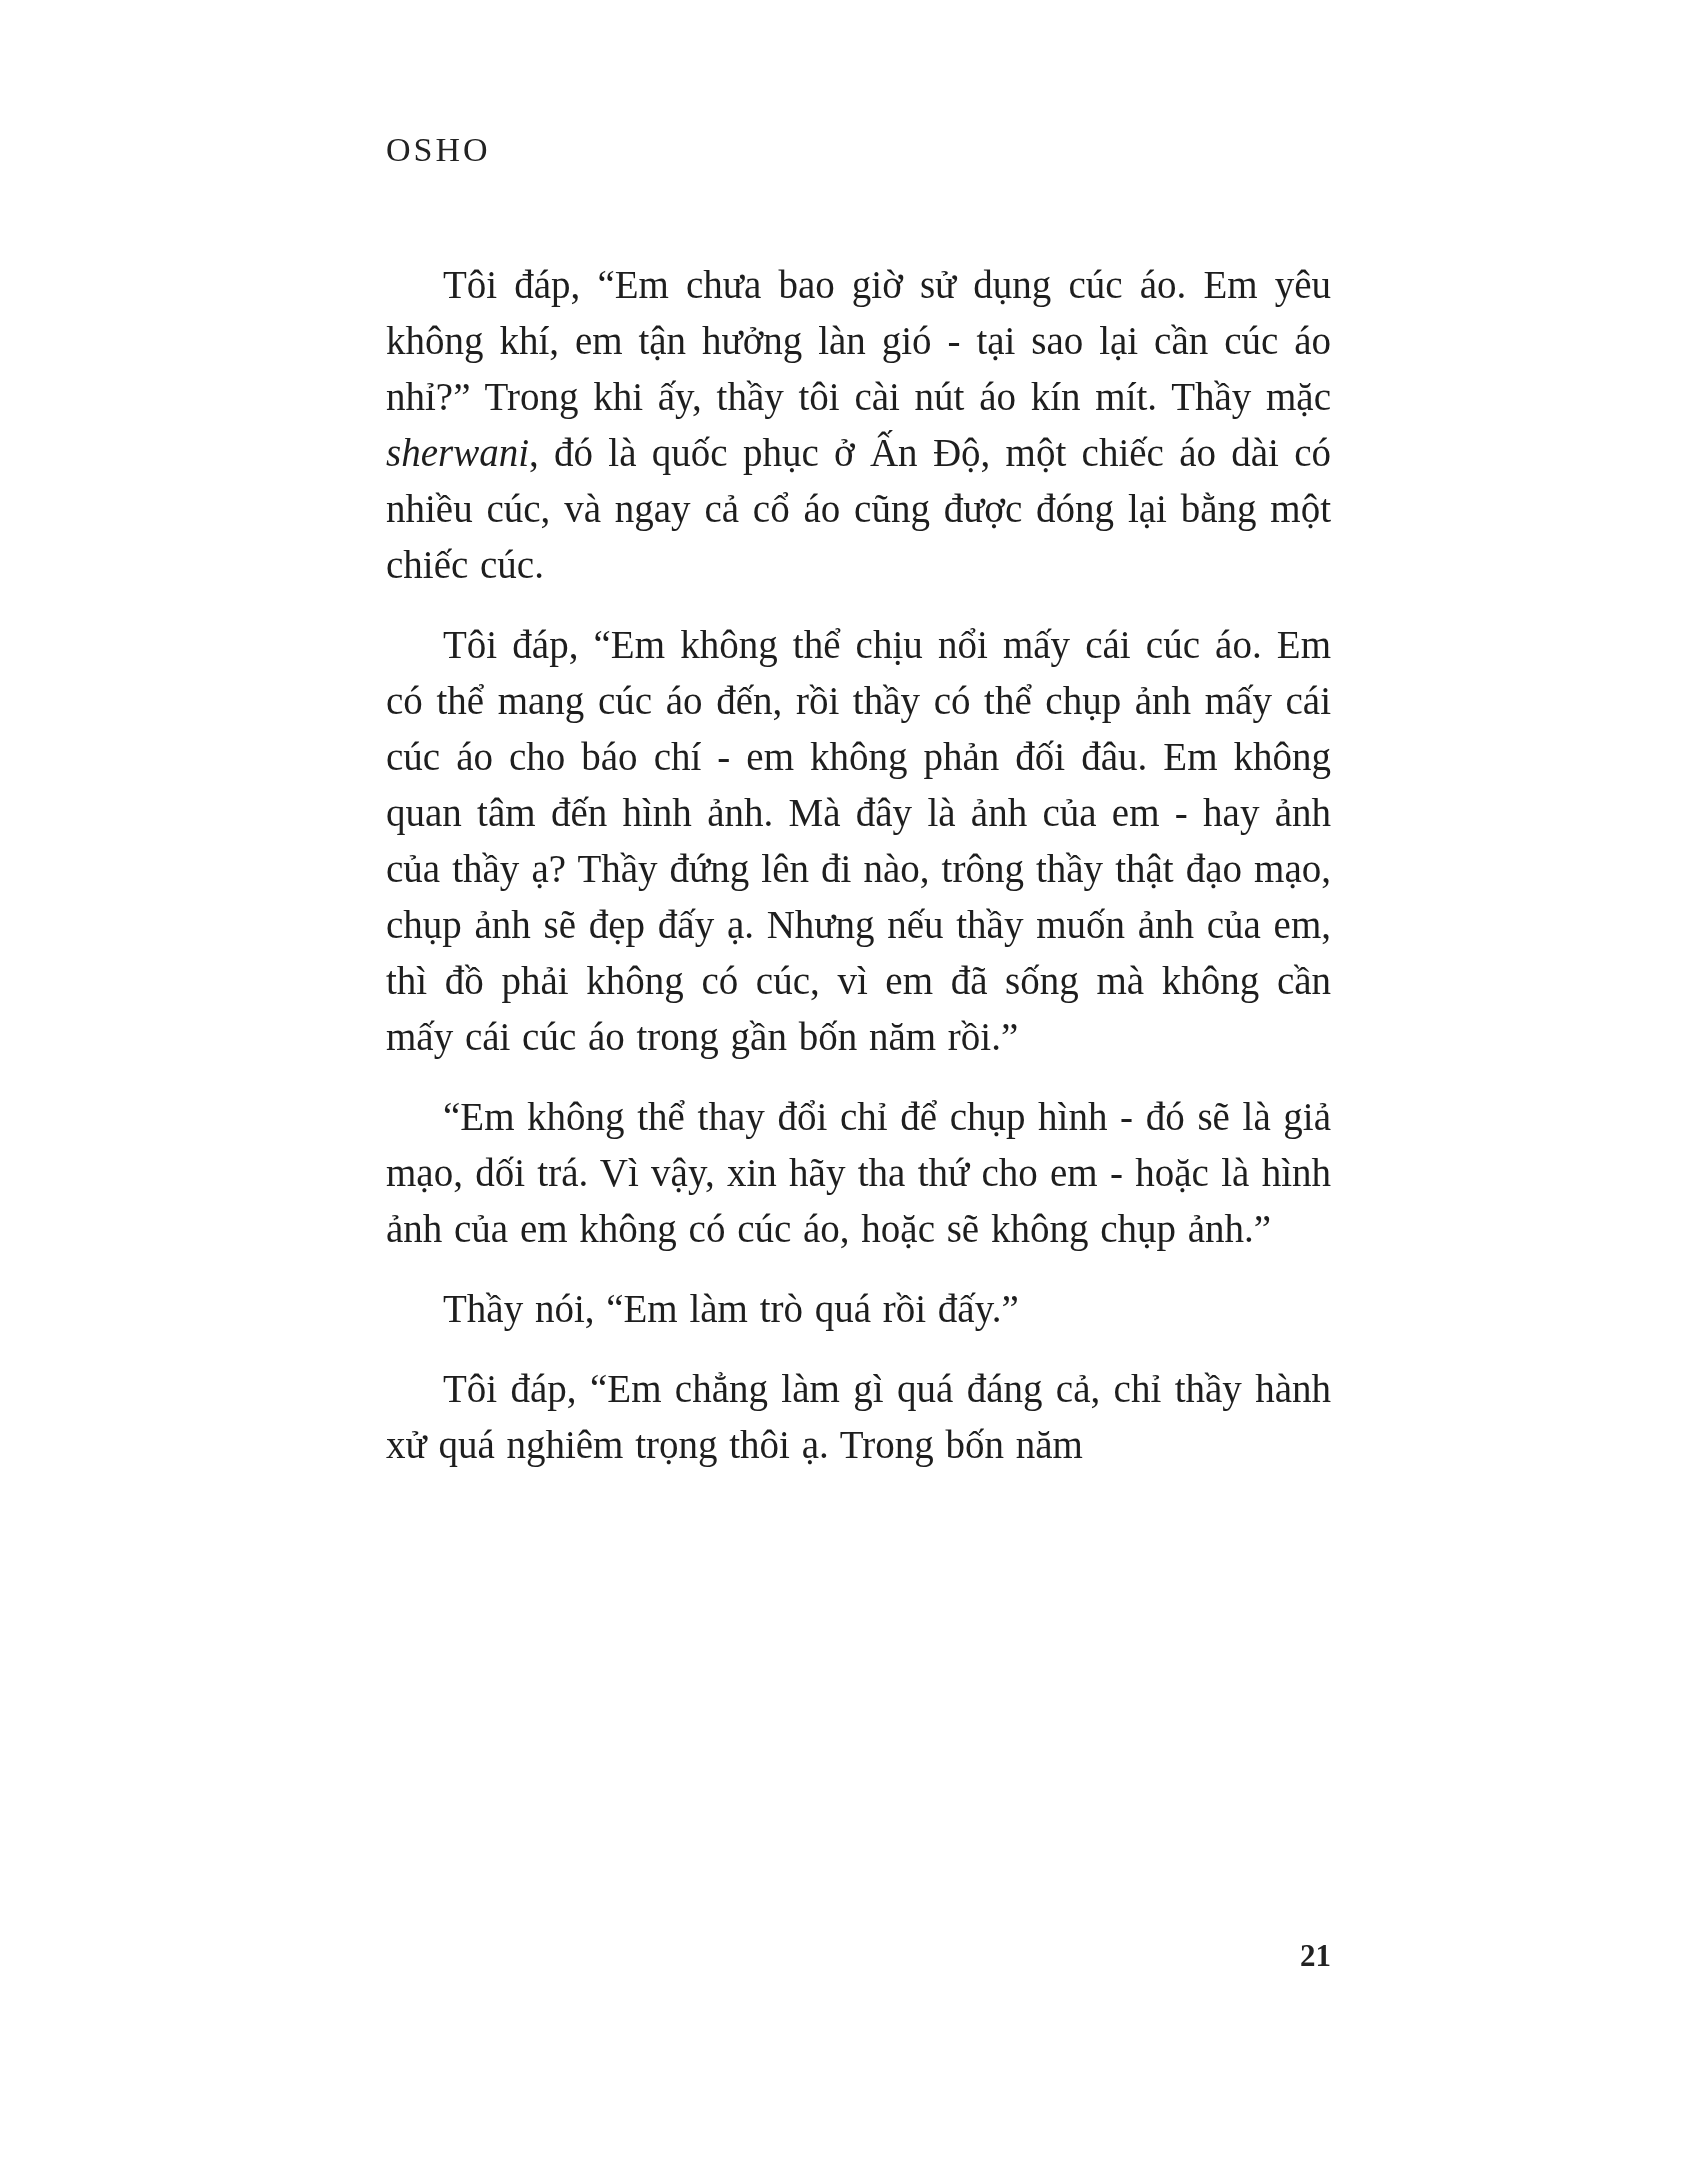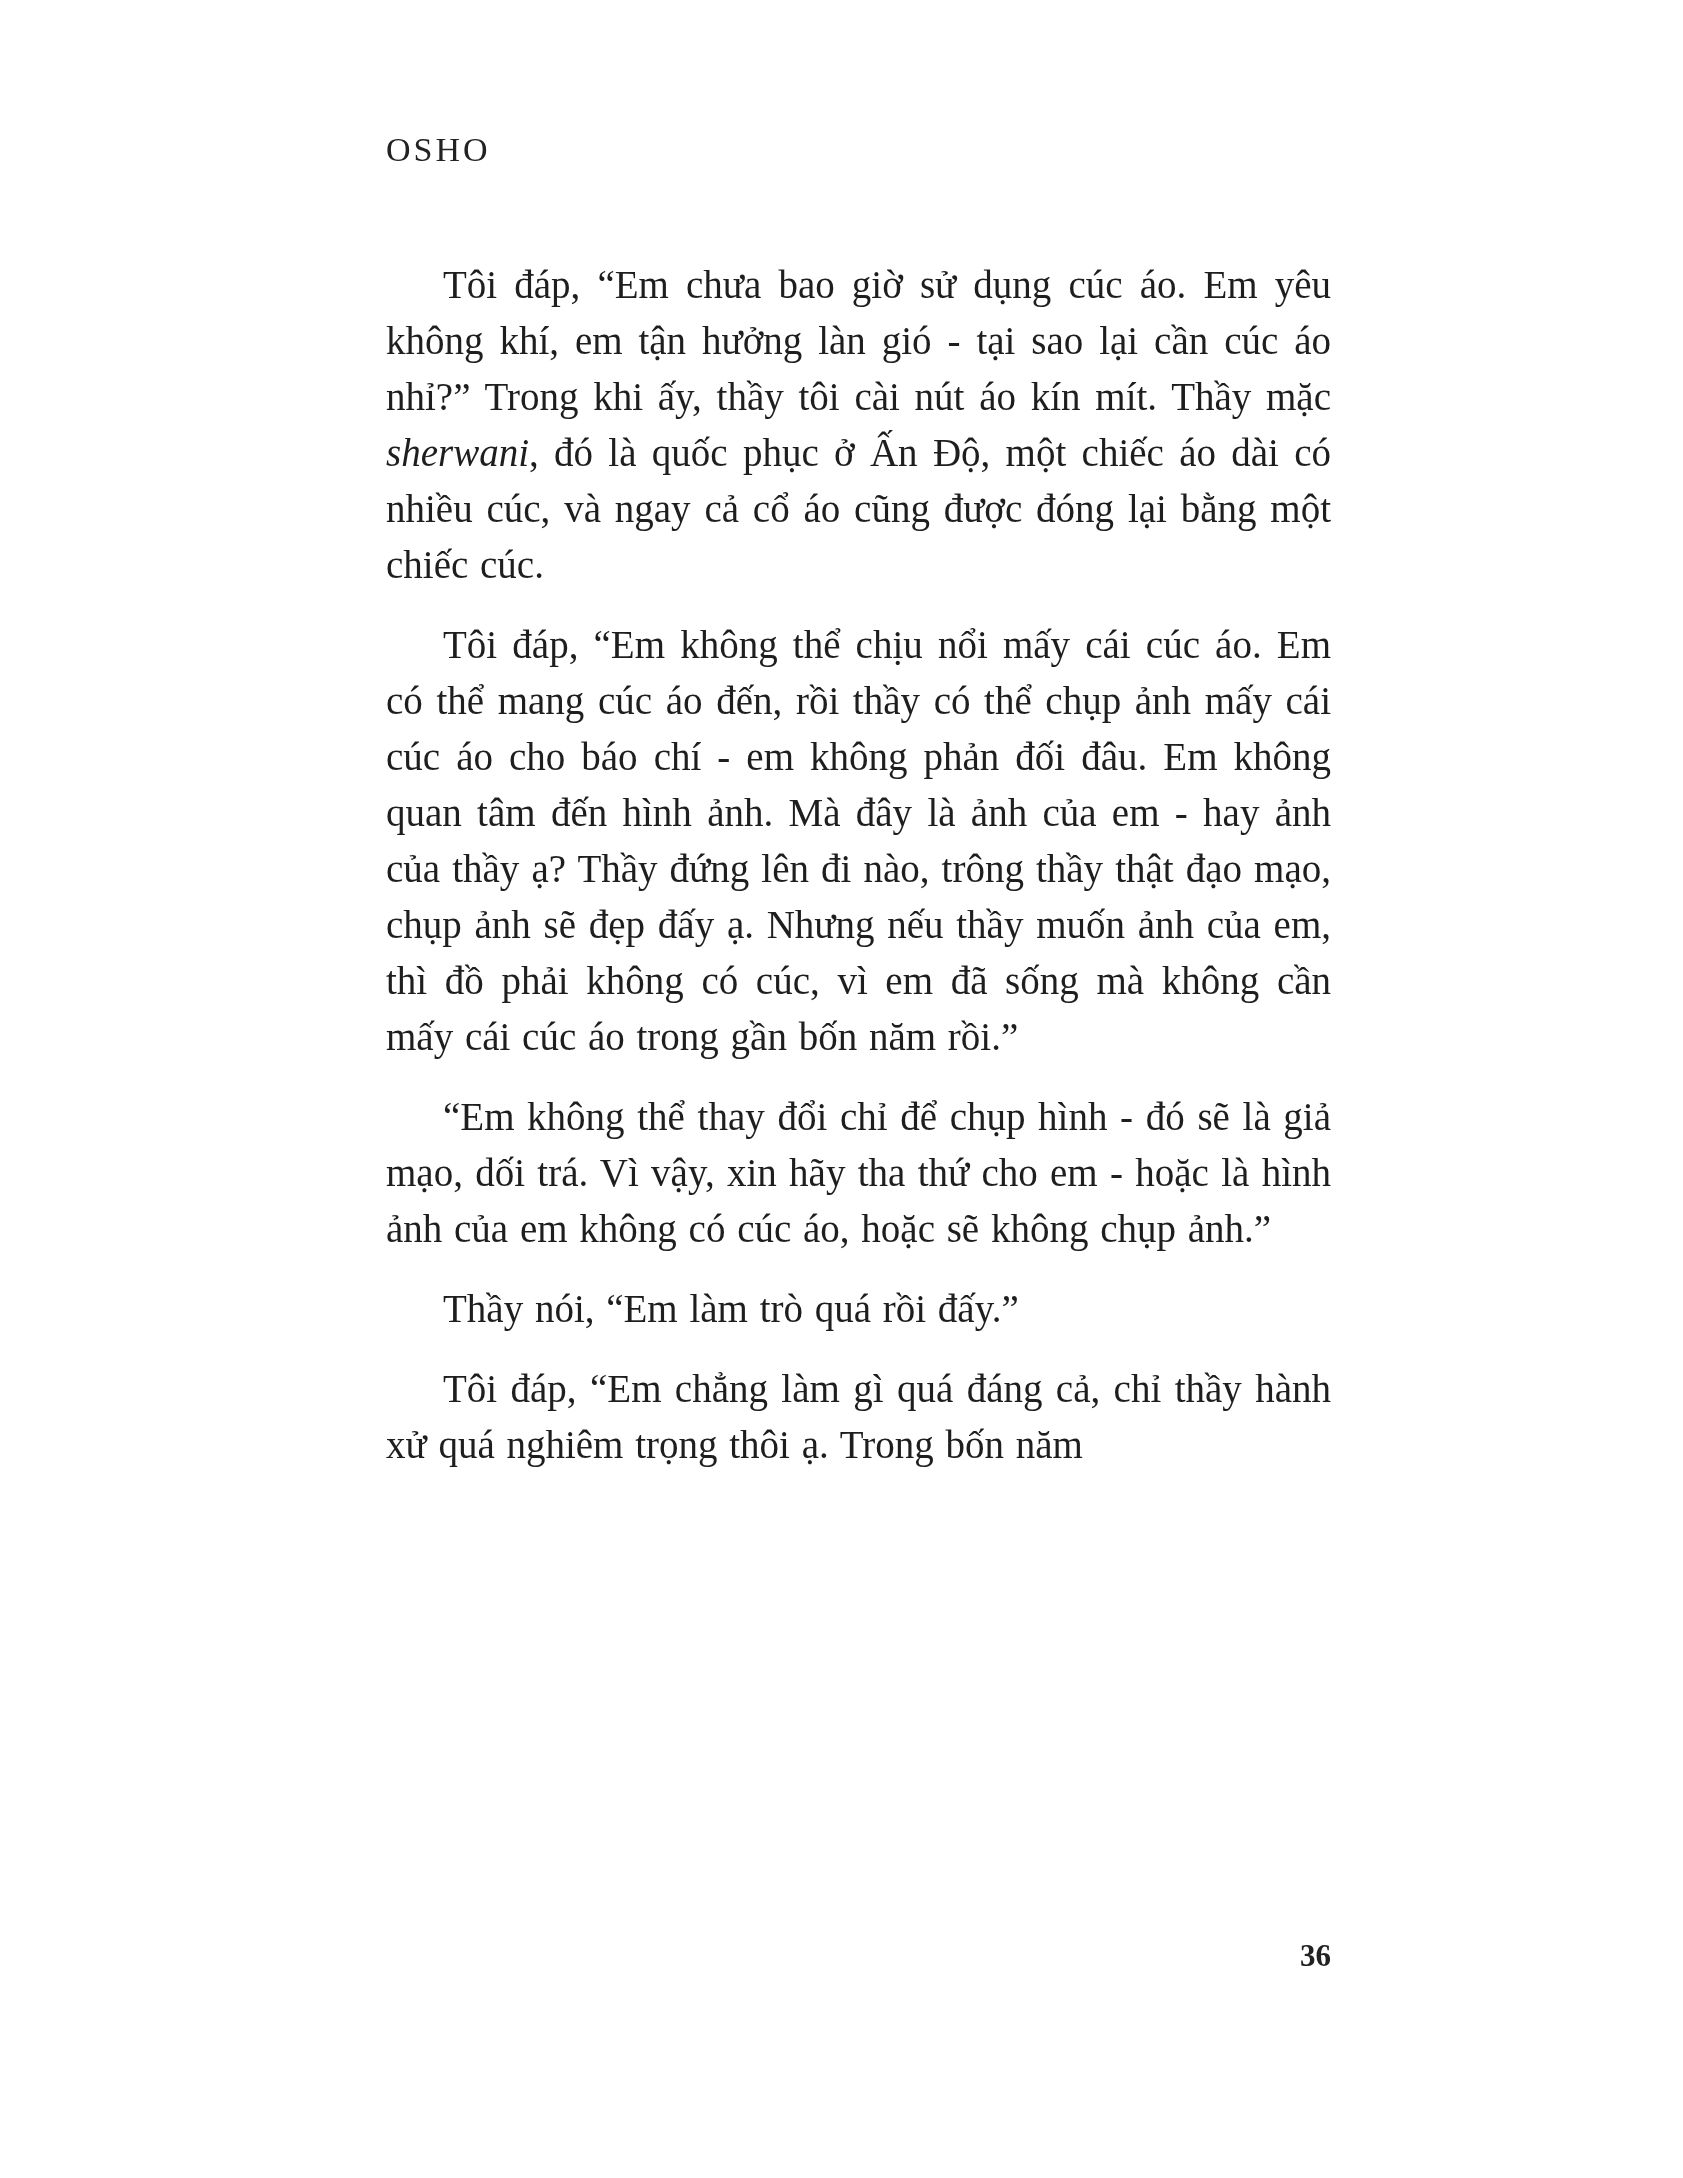--- a/index.html
+++ b/index.html
@@ -60,15 +60,15 @@
   <div class="running-head">OSHO</div>
 
   <div class="body-text">
       <p class="para"><span>Tôi đáp, “Em chưa bao giờ sử dụng cúc áo. Em yêu không khí, em tận hưởng làn gió - tại sao lại cần cúc áo nhỉ?” Trong khi ấy, thầy tôi cài nút áo kín mít. Thầy mặc </span><span class="italic">sherwani</span><span>, đó là quốc phục ở Ấn Độ, một chiếc áo dài có nhiều cúc, và ngay cả cổ áo cũng được đóng lại bằng một chiếc cúc.</span></p>
       <p class="para"><span>Tôi đáp, “Em không thể chịu nổi mấy cái cúc áo. Em có thể mang cúc áo đến, rồi thầy có thể chụp ảnh mấy cái cúc áo cho báo chí - em không phản đối đâu. Em không quan tâm đến hình ảnh. Mà đây là ảnh của em - hay ảnh của thầy ạ? Thầy đứng lên đi nào, trông thầy thật đạo mạo, chụp ảnh sẽ đẹp đấy ạ. Nhưng nếu thầy muốn ảnh của em, thì đồ phải không có cúc, vì em đã sống mà không cần mấy cái cúc áo trong gần bốn năm rồi.”</span></p>
       <p class="para"><span>“Em không thể thay đổi chỉ để chụp hình - đó sẽ là giả mạo, dối trá. Vì vậy, xin hãy tha thứ cho em - hoặc là hình ảnh của em không có cúc áo, hoặc sẽ không chụp ảnh.”</span></p>
       <p class="para"><span>Thầy nói, “Em làm trò quá rồi đấy.”</span></p>
       <p class="para"><span>Tôi đáp, “Em chẳng làm gì quá đáng cả, chỉ thầy hành xử quá nghiêm trọng thôi ạ. Trong bốn năm</span></p>
     </div>
 
-  <div class="page-number">36</div>
+  <div class="page-number">21</div>
 </div>
 
 
 </body></html>

